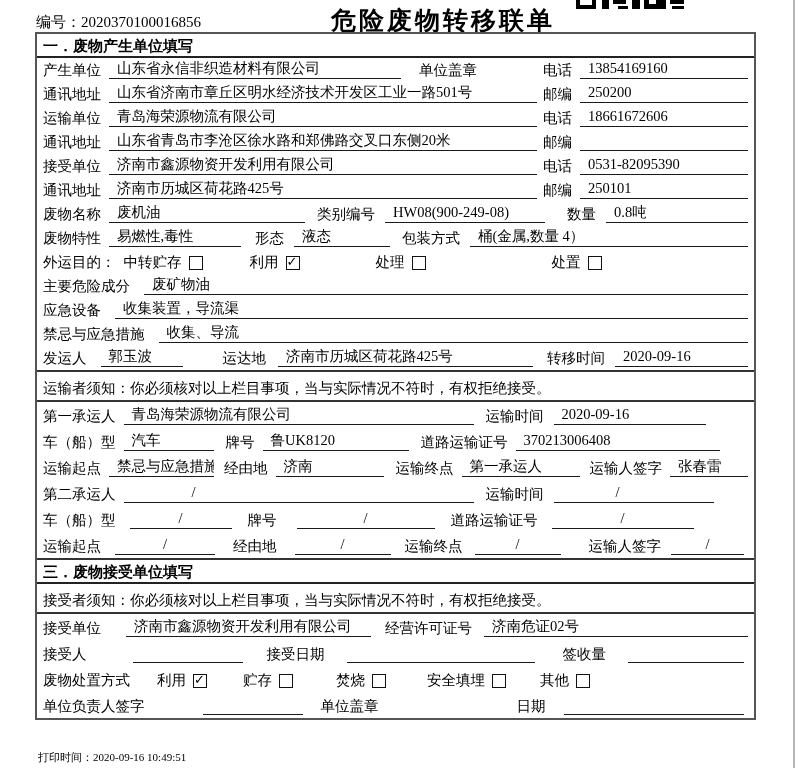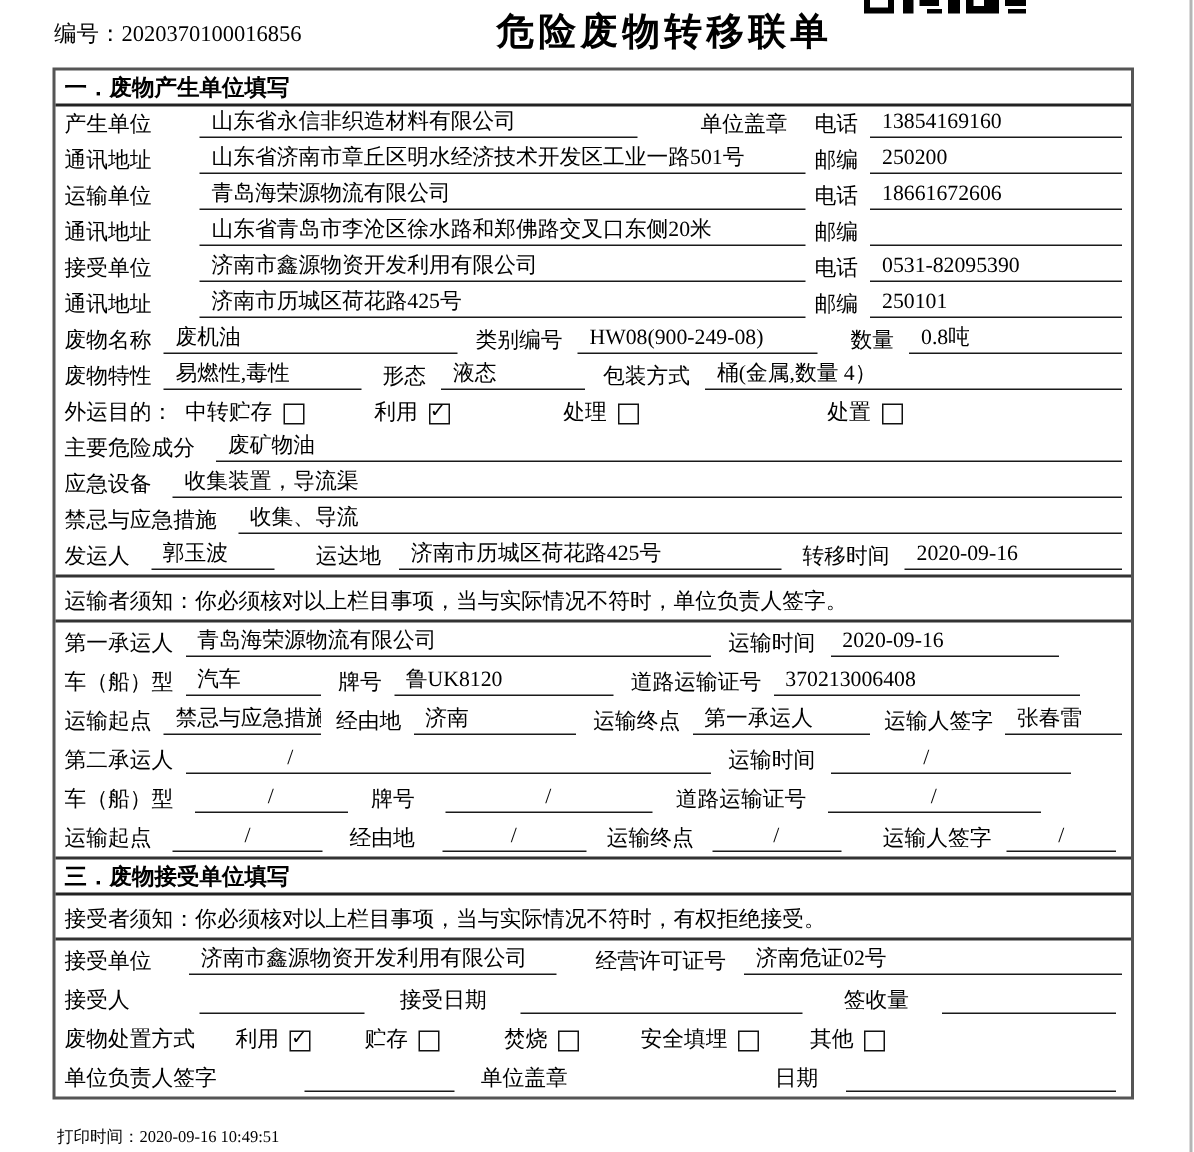--- a/index.html
+++ b/index.html
@@ -3,37 +3,37 @@
 <meta charset="utf-8">
 <style>
   html,body{margin:0;padding:0;background:#fff;}
   .page{position:relative;width:796px;height:768px;background:#fff;overflow:hidden;
         font-family:"Liberation Serif","DejaVu Serif",serif;color:#000;}
   .edge{position:absolute;right:1px;top:0;width:2px;height:100%;background:#b5b5b5;}
   .serial{position:absolute;left:36px;top:13px;font-size:15px;white-space:nowrap;}
   .title{position:absolute;left:331px;top:4px;margin:0;font-size:25px;font-weight:700;
          letter-spacing:3px;white-space:nowrap;}
   .qr{position:absolute;left:576px;top:0;}
-  .tbl{position:absolute;left:35px;top:45px;width:721px;border:2px solid #555;
+  .tbl{position:absolute;left:35px;top:32px;width:721px;border:2px solid #555;
        box-sizing:border-box;background:#fff;}
   section{display:block;}
   .bt{border-top:2px solid #333;}
   .sh{height:24px;box-sizing:border-box;font-weight:700;font-size:15px;
       padding:3px 0 0 6px;border-bottom:2px solid #222;line-height:19px;}
   .nt{height:30px;box-sizing:border-box;font-size:14.5px;padding:7px 0 0 6px;
       border-bottom:2px solid #333;line-height:18px;}
   .row{display:flex;align-items:flex-end;box-sizing:border-box;
        padding:0 6px 3px 6px;font-size:14.5px;line-height:17px;}
   .h24{height:24px}.h26{height:26px}
   .lbl{white-space:nowrap;flex:none;}
   .u{border-bottom:1px solid #1a1a1a;padding:0 4px 1px 8px;white-space:nowrap;
      overflow:hidden;flex:none;box-sizing:border-box;}
   .g{flex:1;}
   .uc{text-align:center;padding-left:4px;}
-  .lb{flex:0 0 500px;display:flex;align-items:flex-end;gap:24px;}
+  .lb{flex:0 0 500px;display:flex;align-items:flex-end;}
   .sp{flex:1;}
   .it{display:inline-flex;align-items:center;white-space:nowrap;}
   .cb{width:12px;height:12px;border:1.5px solid #111;margin-left:7px;display:inline-block;
       position:relative;top:0;}
   .cb.checked::before{content:"\2713";position:absolute;left:0px;top:-4px;font-size:13px;
       font-weight:700;font-family:"DejaVu Sans",sans-serif;}
   .print{position:absolute;left:38px;top:750px;font-size:11px;white-space:nowrap;}
 </style>
 </head>
 <body>
@@ -168,29 +168,29 @@
       </div>
 
       <div class="row h24">
         <span class="lbl">禁忌与应急措施</span>
         <span class="u g" style="margin-left:14px">收集、导流</span>
       </div>
 
       <div class="row h24">
         <span class="lbl">发运人</span>
         <span class="u" style="width:82px;margin-left:14px">郭玉波</span>
-        <span class="lbl" style="margin-left:28px">运达地</span>
+        <span class="lbl" style="margin-left:40px">运达地</span>
         <span class="u" style="width:255px;margin-left:12px">济南市历城区荷花路425号</span>
         <span class="lbl" style="margin-left:14px">转移时间</span>
         <span class="u g" style="margin-left:10px">2020-09-16</span>
       </div>
     </section>
 
     <section class="bt">
-      <div class="nt">运输者须知：你必须核对以上栏目事项，当与实际情况不符时，单位负责人签字。</div>
+      <div class="nt">运输者须知：你必须核对以上栏目事项，当与实际情况不符时，有权拒绝接受。</div>
 
       <div class="row h26">
         <span class="lbl">第一承运人</span>
         <span class="u" style="width:350px;margin-left:8px">青岛海荣源物流有限公司</span>
         <span class="lbl" style="margin-left:12px">运输时间</span>
         <span class="u" style="width:152px;margin-left:10px">2020-09-16</span>
         <span class="sp"></span>
       </div>
 
       <div class="row h26">
@@ -244,21 +244,21 @@
       </div>
     </section>
 
     <section class="bt">
       <div class="sh">三．废物接受单位填写</div>
       <div class="nt">接受者须知：你必须核对以上栏目事项，当与实际情况不符时，有权拒绝接受。</div>
 
       <div class="row h26">
         <span class="lbl">接受单位</span>
         <span class="u" style="width:245px;margin-left:25px">济南市鑫源物资开发利用有限公司</span>
-        <span class="lbl" style="margin-left:26px">经营许可证号</span>
+        <span class="lbl" style="margin-left:14px">经营许可证号</span>
         <span class="u g" style="margin-left:12px">济南危证02号</span>
       </div>
 
       <div class="row h26">
         <span class="lbl">接受人</span>
         <span class="u" style="width:110px;margin-left:46px"></span>
         <span class="lbl" style="margin-left:24px">接受日期</span>
         <span class="u" style="width:188px;margin-left:22px"></span>
         <span class="lbl" style="margin-left:28px">签收量</span>
         <span class="u g" style="margin-left:22px;margin-right:4px"></span>

